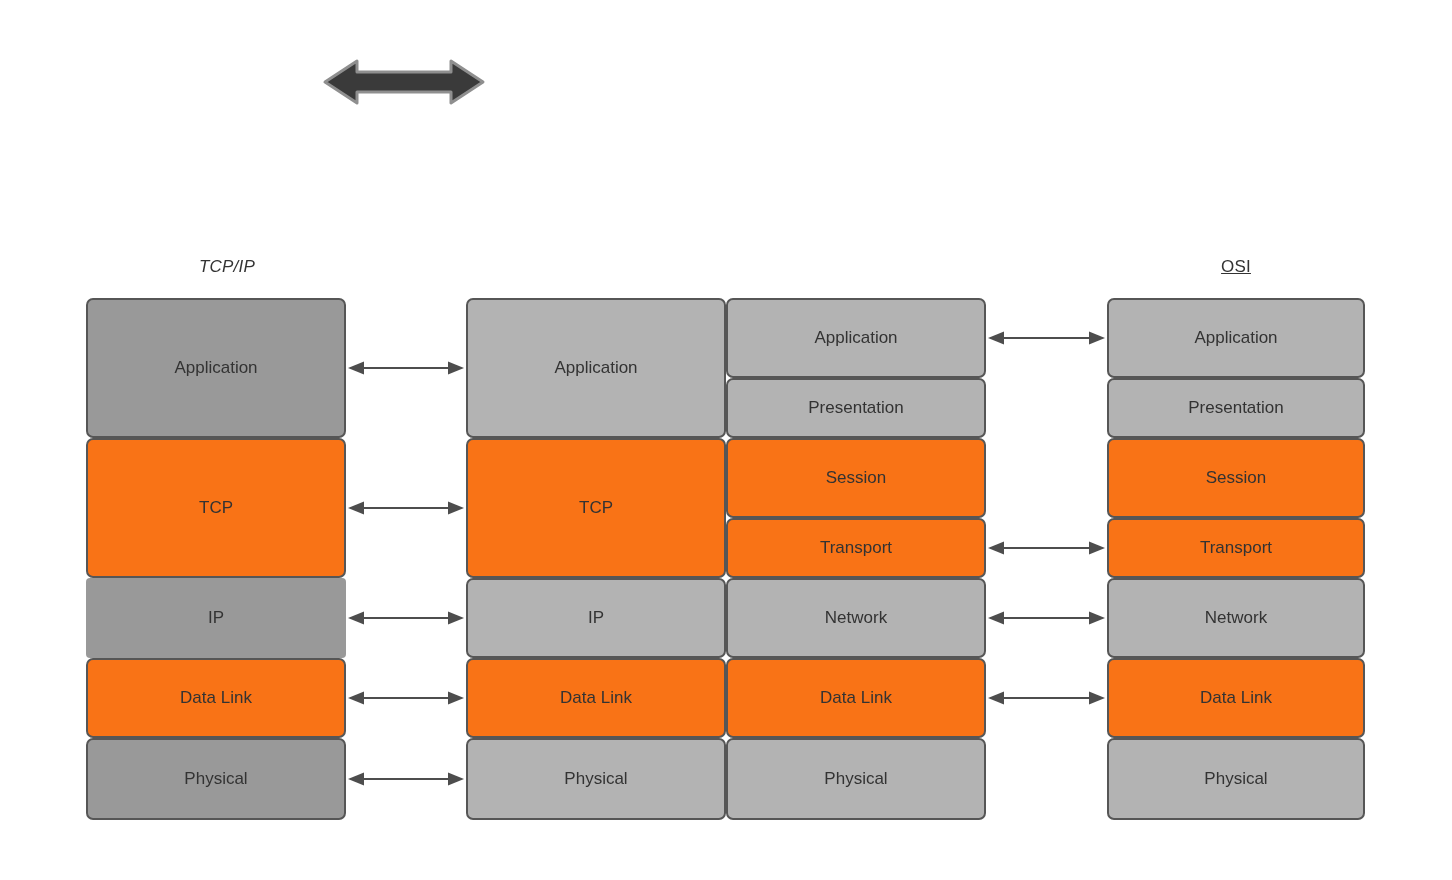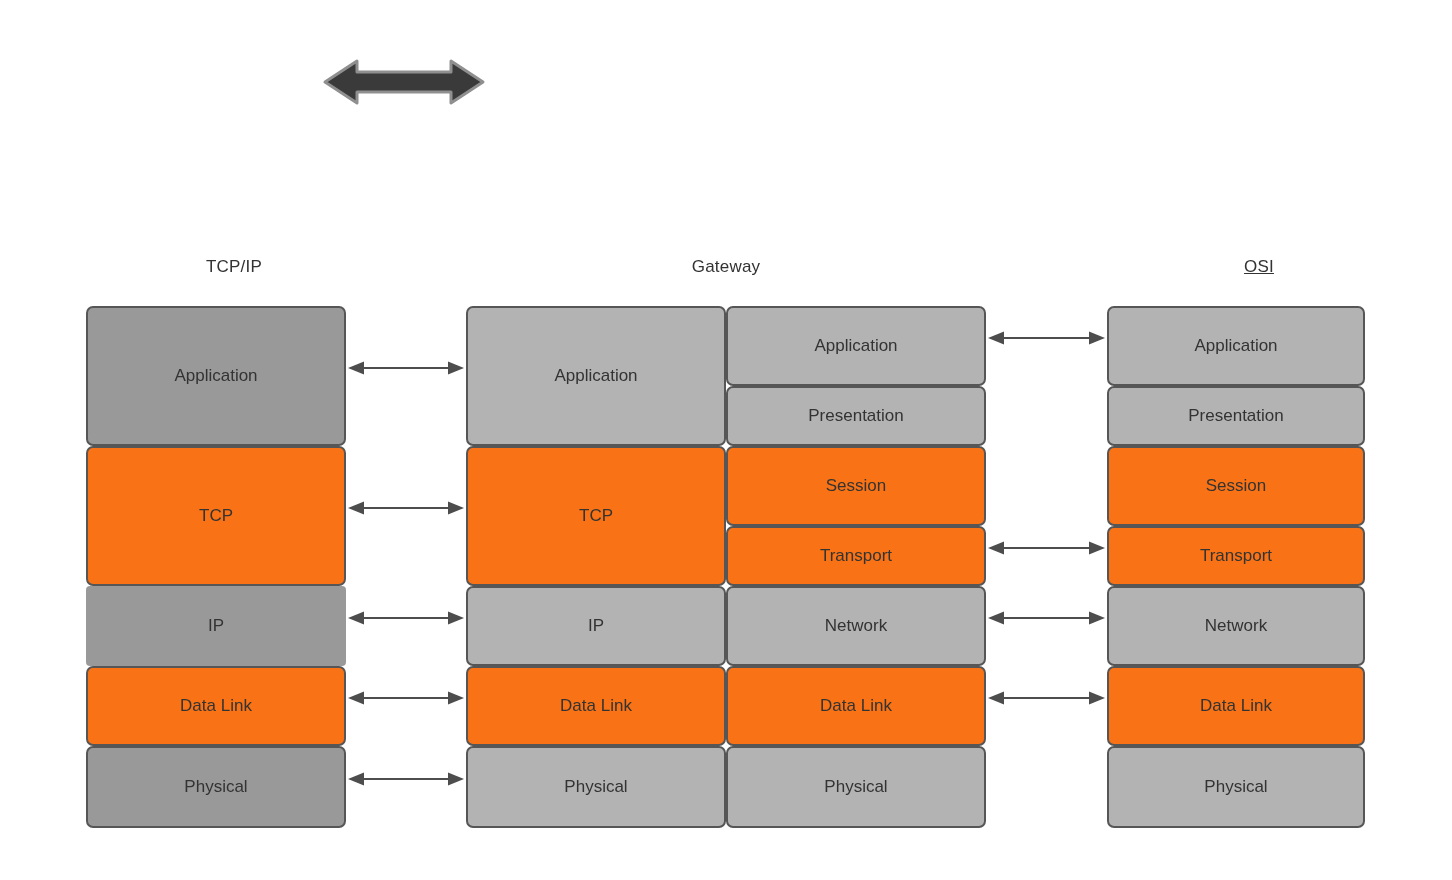--- a/index.html
+++ b/index.html
@@ -9,21 +9,21 @@
     background:#ffffff;
     font-family:"Liberation Sans", sans-serif;
     overflow:hidden;
   }
   .overlay{position:absolute;left:0;top:0;width:1452px;height:880px;pointer-events:none;}
   .hdr{
     position:absolute;top:256px;height:22px;
     display:flex;align-items:center;justify-content:center;
     font-size:17px;color:#333333;letter-spacing:0.2px;
   }
-  .stack{position:absolute;top:8px;height:863px;}
+  .stack{position:absolute;top:0;height:863px;}
   .layer{
     position:absolute;left:0;width:100%;
     box-sizing:border-box;
     border:2px solid #565656;
     border-radius:7px;
     display:flex;align-items:center;justify-content:center;
     font-size:17px;color:#333333;
   }
   .dark{background:#999999;}
   .light{background:#b3b3b3;}
@@ -84,23 +84,22 @@
       <polygon class="thin-head" points="988,618 1004,611.5 1004,624.5"></polygon>
       <polygon class="thin-head" points="1105,618 1089,611.5 1089,624.5"></polygon>
     </g>
     <g>
       <line class="thin-line" x1="1002" y1="698" x2="1091" y2="698"></line>
       <polygon class="thin-head" points="988,698 1004,691.5 1004,704.5"></polygon>
       <polygon class="thin-head" points="1105,698 1089,691.5 1089,704.5"></polygon>
     </g>
   </svg>
 
-  <div class="hdr" style="left:104px;width:260px;">TCP/IP</div>
-  <div class="hdr" style="left:466px;width:520px;">Gateway</div>
-  <div class="hdr" style="left:1130px;width:258px;text-decoration:underline;">OSI</div>
+  <div class="hdr" style="left:97px;width:260px;font-style:italic;">TCP/IP</div>
+  <div class="hdr" style="left:1107px;width:258px;text-decoration:underline;">OSI</div>
 
   <div class="stack" style="left:86px;width:260px;">
     <div class="layer dark" style="top:298px;height:140px;">Application</div>
     <div class="layer white" style="top:438px;height:140px;">TCP</div>
     <div class="layer dark noborder" style="top:578px;height:80px;">IP</div>
     <div class="layer white" style="top:658px;height:80px;">Data Link</div>
     <div class="layer dark" style="top:738px;height:82px;">Physical</div>
   </div>
 
   <div class="stack" style="left:466px;width:260px;">

